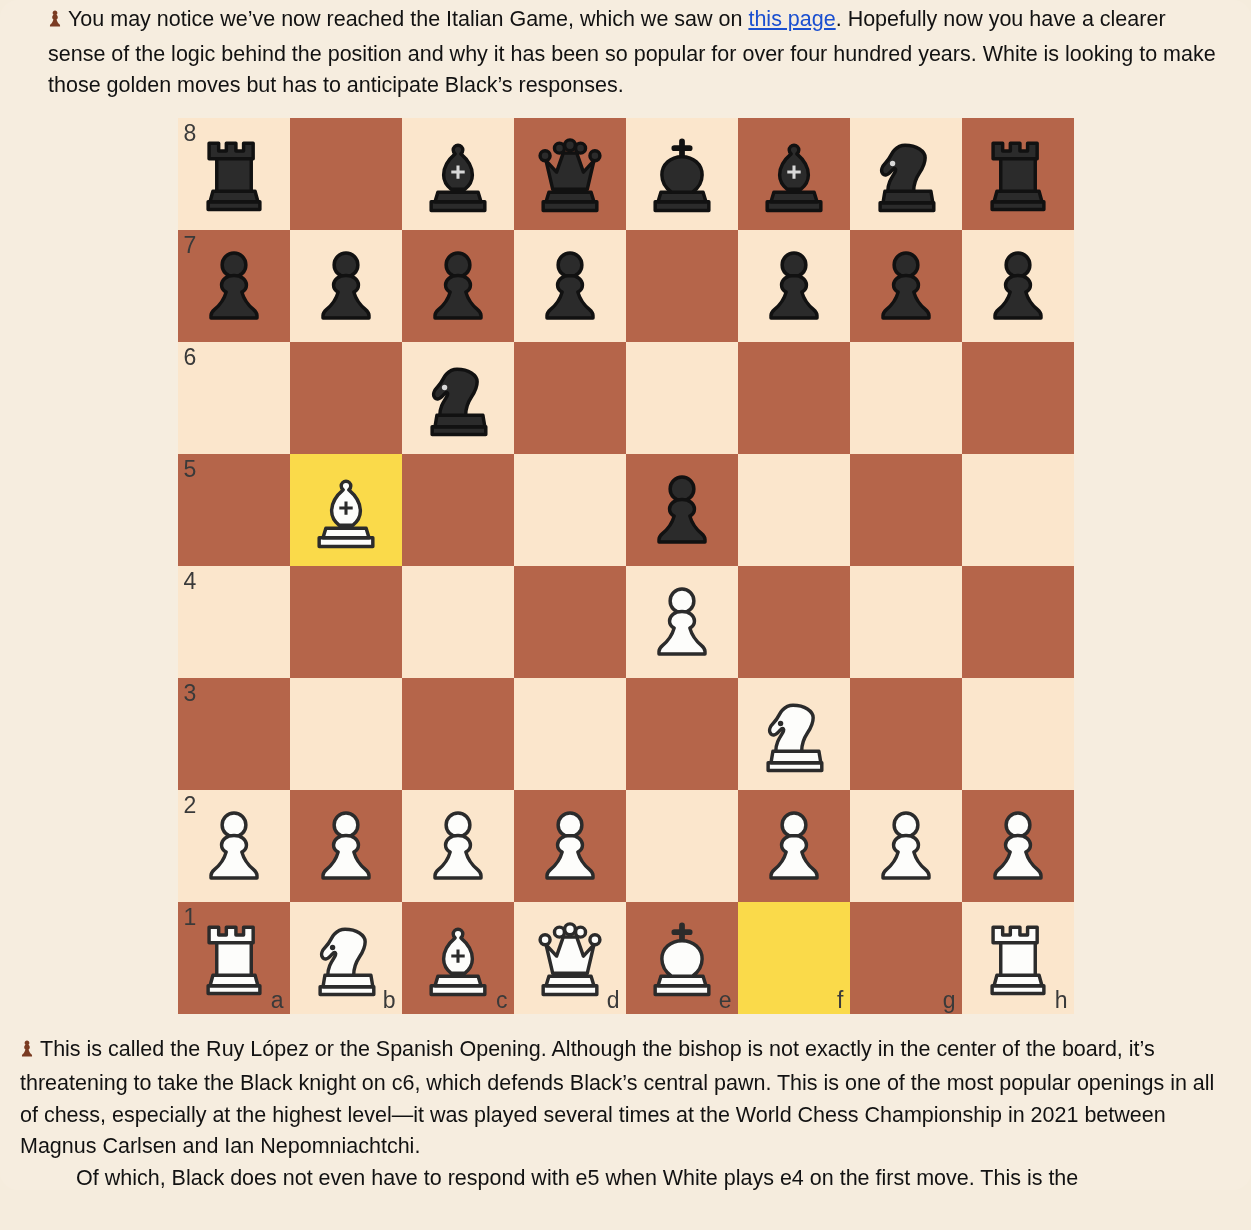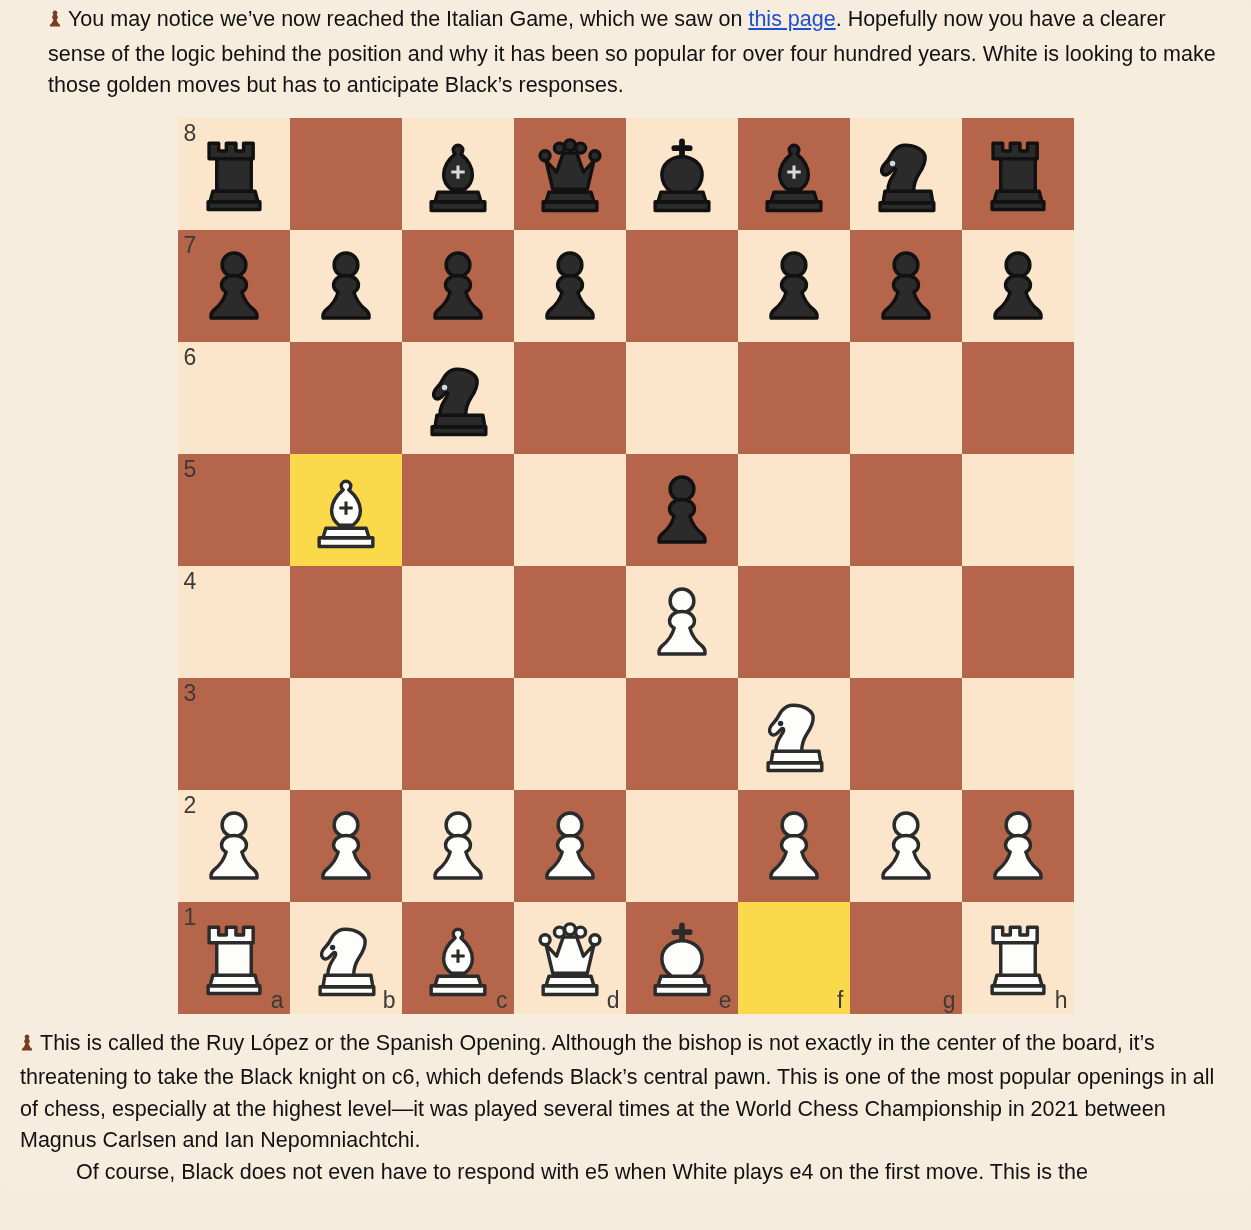--- a/index.html
+++ b/index.html
@@ -84,21 +84,21 @@
     right: 6px;
     font-size: 23px;
     color: #3a3a3a;
   }
   .piece {
     width: 92px;
     height: 92px;
     display: block;
   }
   .caption-gap { height: 14px; }
-  .tail { margin-top: 0; padding-left: 20px; }
+  .tail { margin-top: 6px; padding-left: 20px; }
 </style>
 </head>
 <body>
 
 <div class="page">
 
   <p class="para first">
     <span class="pawn-mark">
       <svg viewBox="0 0 20 26" width="14" height="20" aria-hidden="true">
         <path d="M10 1c-2 0-3.4 1.5-3.4 3.3 0 1 .5 2 1.3 2.5C6.6 7.7 6 9 6 10.4c0 1.6.8 2.6 1.7 3.2-.6 2.6-1.9 5-3.7 6.6-.8.7-1.2 1.4-1.2 2.2v1.2h14.4v-1.2c0-.8-.4-1.5-1.2-2.2-1.8-1.6-3.1-4-3.7-6.6.9-.6 1.7-1.6 1.7-3.2 0-1.4-.6-2.7-1.9-3.6.8-.5 1.3-1.5 1.3-2.5C13.4 2.5 12 1 10 1z" fill="#7a3b22"></path>
@@ -465,15 +465,15 @@
   <div class="caption-gap"></div>
 
   <p class="para tail">
     <span class="pawn-mark">
       <svg viewBox="0 0 20 26" width="14" height="20" aria-hidden="true">
         <path d="M10 1c-2 0-3.4 1.5-3.4 3.3 0 1 .5 2 1.3 2.5C6.6 7.7 6 9 6 10.4c0 1.6.8 2.6 1.7 3.2-.6 2.6-1.9 5-3.7 6.6-.8.7-1.2 1.4-1.2 2.2v1.2h14.4v-1.2c0-.8-.4-1.5-1.2-2.2-1.8-1.6-3.1-4-3.7-6.6.9-.6 1.7-1.6 1.7-3.2 0-1.4-.6-2.7-1.9-3.6.8-.5 1.3-1.5 1.3-2.5C13.4 2.5 12 1 10 1z" fill="#7a3b22"></path>
       </svg>
     </span><span>This is called the Ruy López or the Spanish Opening. Although the bishop is not exactly in the center of the board, it’s threatening to take the Black knight on c6, which defends Black’s central pawn. This is one of the most popular openings in all of chess, especially at the highest level—it was played several times at the World Chess Championship in 2021 between Magnus Carlsen and Ian Nepomniachtchi.</span>
   </p>
 
-  <p class="para indent">Of course, Black does not even have to respond with e5 when White plays e4 on the first move. This is the</p>
+  <p class="para indent">Of which, Black does not even have to respond with e5 when White plays e4 on the first move. This is the</p>
 
 </div>
 
 </body></html>

